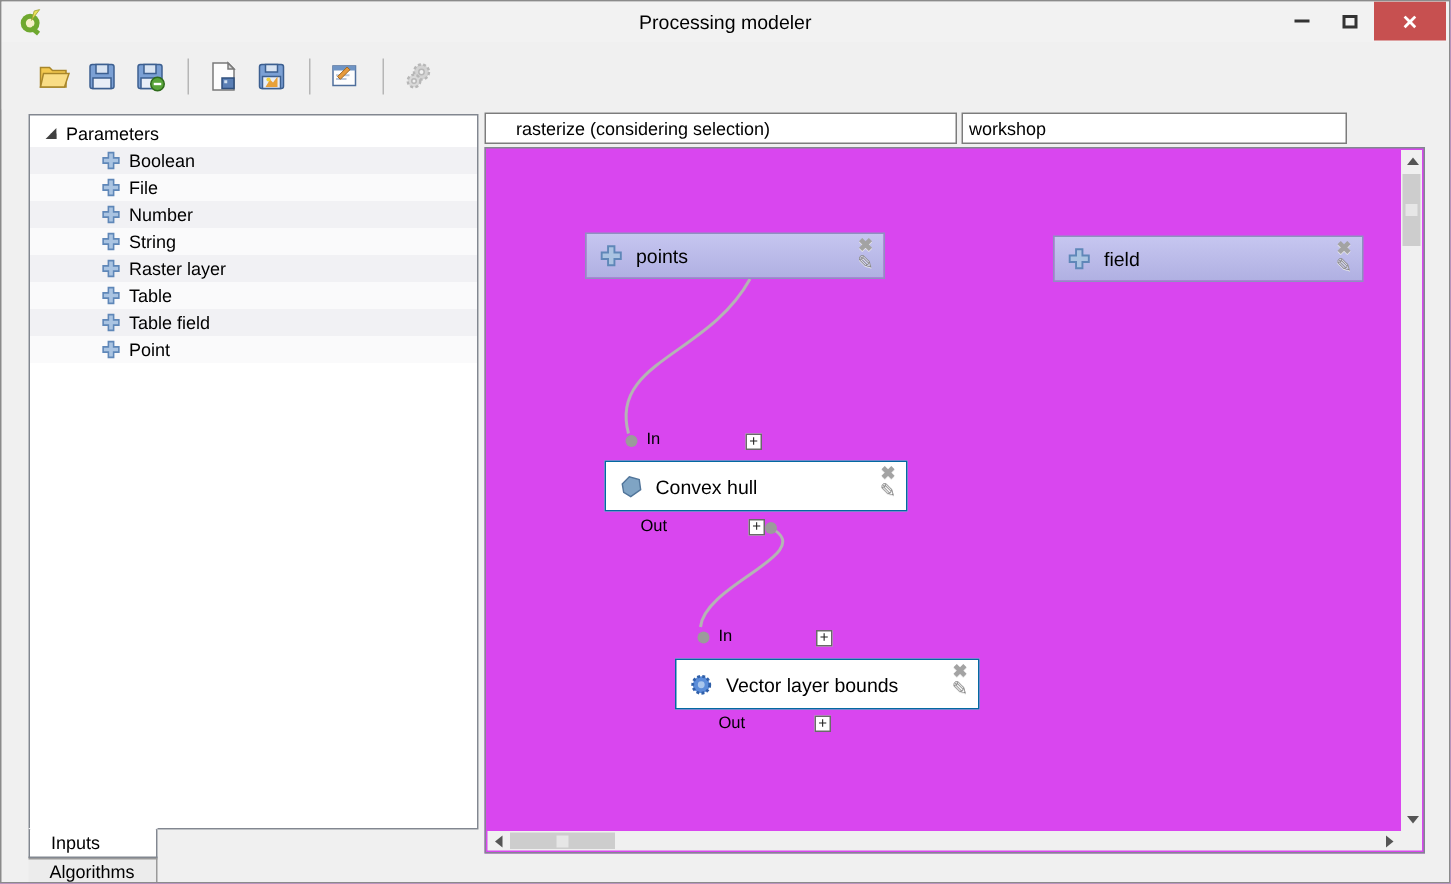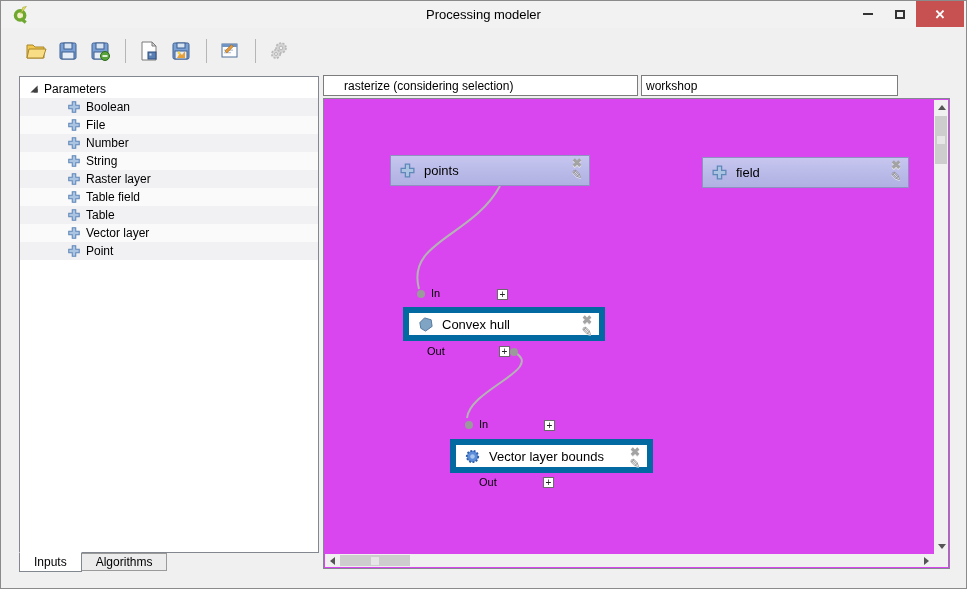--- a/index.html
+++ b/index.html
@@ -30,36 +30,36 @@
   
   .sidepanel { position:absolute; left:18px; top:75px; width:300px; height:477px; background:#fff; border:1px solid #828790; overflow:hidden; }
   .tree-root { height:18px; display:flex; align-items:center; padding-left:8px; margin-top:3px; }
   .tri { width:0; height:0; border-left:6px solid transparent; border-top:6px solid transparent; border-bottom:6px solid #404040; border-right:6px solid #404040; transform:scale(.6); margin-right:4px; }
   .tree-row { height:18px; display:flex; align-items:center; padding-left:47px; }
   .tree-row:nth-child(odd) { background:#f1f1f4; }
   .tree-row:nth-child(even) { background:#fafafb; }
   .plus-ico { width:14px; height:14px; margin-right:5px; flex:0 0 auto; }
   .tree-label, .root-label { font-size:12px; }
 
-  .tabs { position:absolute; left:18px; top:552px; display:flex; }
+  .tabs { position:absolute; left:18px; top:552px; display:flex;flex-direction:column; }
   .tab { height:20px; padding:0 14px; font-size:12px; display:flex; align-items:center; border:1px solid #9a9a9a; }
   .tab.active { background:#fff; border-top:1px solid #fff; margin-top:-1px; z-index:2; border-color:#828790; border-top-color:#fff; }
   .tab.inactive { background:#ececec; border-left:none; height:18px; }
 
   
   .modelname { position:absolute; top:74px; height:21px; border:1px solid #7c7c7c; background:#fff; font-family:"Liberation Sans",sans-serif; font-size:12px; padding:0 4px; }
   #name-input { left:322px; width:315px;padding-left:20px; }
   #group-input { left:640px; width:257px; }
 
   
   .canvas { position:absolute; left:322px; top:97px; width:627px; height:471px; background:#d946ef; border:1px solid #828790; }
   .curves { position:absolute; left:0; top:0; width:627px; height:471px; }
 
   .node { position:absolute; height:31px; display:flex; align-items:center; border:1px solid #8f8fc0; background:linear-gradient(#c6c6f0,#b0b0e2); }
-  .node.algo { background:#fff; border:6px solid #0369a1; height:34px; }
+  .node.algo { background:#fff; border:1px solid #0369a1; height:34px; }
   .node-label { font-size:13px; margin-left:8px; }
   .node-ico { width:17px; height:17px; margin-left:8px; flex:0 0 auto; }
   .node-tools { position:absolute; right:4px; top:1px; width:16px; display:flex; flex-direction:column; align-items:center; line-height:1; }
   .del { color:#a3a3a3; font-size:12px; font-weight:bold; text-shadow:0 1px 0 #e8e8e8; }
   .pen { color:#8a8a8a; font-size:13px; margin-top:-1px; text-shadow:0 1px 0 #e8e8e8; }
 
   .io-label { position:absolute; font-size:11px; }
   .expander { position:absolute; width:11px; height:11px; border:1px solid #6a6a6a; background:#fff; font-size:10px; line-height:9px; text-align:center; color:#222; }
 
   
@@ -192,33 +192,27 @@
     <div class="tree-row">
         <svg class="plus-ico" viewBox="0 0 16 16">
           <path d="M6 2 h4 v4 h4 v4 h-4 v4 H6 v-4 H2 V6 h4 Z" fill="#aac4e2" stroke="#5f87b8" stroke-width="1.2"></path>
         </svg>
         <span class="tree-label">Raster layer</span>
       </div>
     <div class="tree-row">
         <svg class="plus-ico" viewBox="0 0 16 16">
           <path d="M6 2 h4 v4 h4 v4 h-4 v4 H6 v-4 H2 V6 h4 Z" fill="#aac4e2" stroke="#5f87b8" stroke-width="1.2"></path>
         </svg>
+        <span class="tree-label">Table</span>
+      </div>
+    <div class="tree-row">
+        <svg class="plus-ico" viewBox="0 0 16 16">
+          <path d="M6 2 h4 v4 h4 v4 h-4 v4 H6 v-4 H2 V6 h4 Z" fill="#aac4e2" stroke="#5f87b8" stroke-width="1.2"></path>
+        </svg>
         <span class="tree-label">Table field</span>
-      </div>
-    <div class="tree-row">
-        <svg class="plus-ico" viewBox="0 0 16 16">
-          <path d="M6 2 h4 v4 h4 v4 h-4 v4 H6 v-4 H2 V6 h4 Z" fill="#aac4e2" stroke="#5f87b8" stroke-width="1.2"></path>
-        </svg>
-        <span class="tree-label">Table</span>
-      </div>
-    <div class="tree-row">
-        <svg class="plus-ico" viewBox="0 0 16 16">
-          <path d="M6 2 h4 v4 h4 v4 h-4 v4 H6 v-4 H2 V6 h4 Z" fill="#aac4e2" stroke="#5f87b8" stroke-width="1.2"></path>
-        </svg>
-        <span class="tree-label">Vector layer</span>
       </div>
     <div class="tree-row">
         <svg class="plus-ico" viewBox="0 0 16 16">
           <path d="M6 2 h4 v4 h4 v4 h-4 v4 H6 v-4 H2 V6 h4 Z" fill="#aac4e2" stroke="#5f87b8" stroke-width="1.2"></path>
         </svg>
         <span class="tree-label">Point</span>
       </div>
   </div>
 </div>
 

